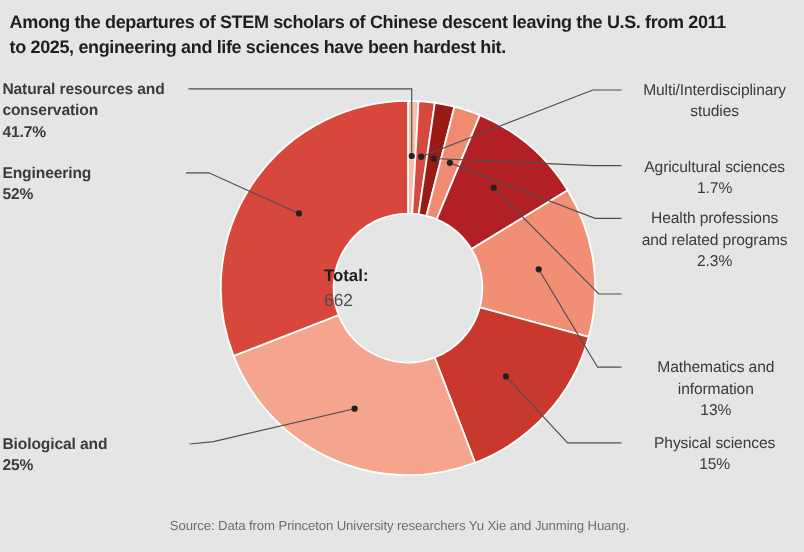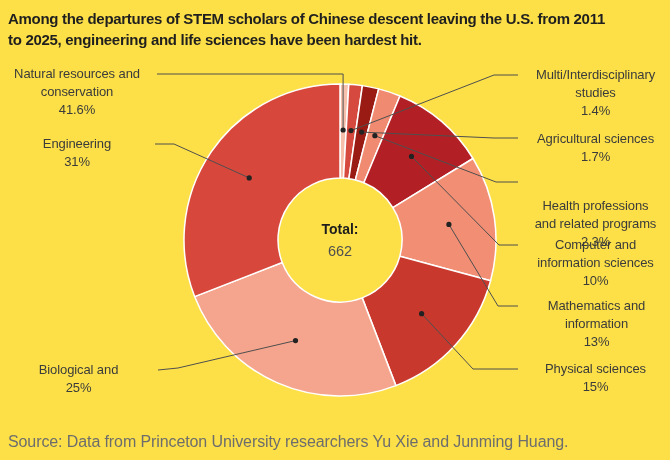--- a/index.html
+++ b/index.html
@@ -1,39 +1,39 @@
 <!DOCTYPE html>
 <html><head>
 <meta charset="utf-8">
 <style>
   html,body{margin:0;padding:0;background:#fff;}
   #canvas{
-    position:relative;width:670px;height:460px;background:#fde047;overflow:hidden;
+    position:relative;width:670px;height:460px;background:#e5e5e5;overflow:hidden;
     font-family:"Liberation Sans","DejaVu Sans",sans-serif;
   }
   .title{
     position:absolute;left:8px;top:8px;width:660px;
     font-size:15px;font-weight:700;color:#1f1f1f;letter-spacing:-0.3px;line-height:21px;
   }
   .title span{display:block;white-space:nowrap;}
   #chart-svg{position:absolute;left:0;top:0;}
   .callout{
     position:absolute;font-size:13px;line-height:18px;color:#3b3b3b;letter-spacing:-0.1px;
   }
   .callout span{display:block;}
-  .callout.left{text-align:center;}
+  .callout.left{text-align:left;font-weight:bold;}
   .callout.right{text-align:center;}
   .center-label{
-    position:absolute;left:270px;top:221px;width:140px;text-align:center;
+    position:absolute;left:270px;top:221px;width:140px;text-align:left;
   }
   .center-label .t{font-size:14px;font-weight:700;color:#1d1d1d;}
   .center-label .v{font-size:14.5px;color:#4f4f4f;margin-top:6px;}
   .source{
     position:absolute;left:8px;top:433px;width:650px;
-    font-size:16px;color:#6d6d6d;letter-spacing:-0.1px;
+    font-size:11px;color:#6d6d6d;letter-spacing:-0.1px;text-align:center;
   }
 </style>
 </head>
 <body>
 
 <div id="canvas">
 
   <div class="title">
     <span>Among the departures of STEM scholars of Chinese descent leaving the U.S. from 2011</span>
     <span>to 2025, engineering and life sciences have been hardest hit.</span>
@@ -65,49 +65,43 @@
       <circle cx="421.6" cy="313.7" r="2.6" fill="#222222"></circle>
       <polyline points="158,370 178,368 295.5,340.6" fill="none" stroke="#4f4f4f" stroke-width="1"></polyline>
       <circle cx="295.5" cy="340.6" r="2.6" fill="#222222"></circle>
       <polyline points="155,144 174,144 249.2,177.9" fill="none" stroke="#4f4f4f" stroke-width="1"></polyline>
       <circle cx="249.2" cy="177.9" r="2.6" fill="#222222"></circle>
     </svg>
 
   <div class="callout left" style="left:2px;top:65px;width:150px;">
     <span>Natural resources and</span>
     <span>conservation</span>
-    <span>41.6%</span>
+    <span>41.7%</span>
   </div>
   <div class="callout left" style="left:2px;top:135px;width:150px;">
     <span>Engineering</span>
-    <span>31%</span>
+    <span>52%</span>
   </div>
   <div class="callout left" style="left:2px;top:361px;width:153px;">
     <span>Biological and</span>
     <span>25%</span>
   </div>
 
   <div class="callout right" style="left:523px;top:66px;width:145px;">
     <span>Multi/Interdisciplinary</span>
     <span>studies</span>
-    <span>1.4%</span>
   </div>
   <div class="callout right" style="left:523px;top:130px;width:145px;">
     <span>Agricultural sciences</span>
     <span>1.7%</span>
   </div>
-  <div class="callout right" style="left:523px;top:173px;width:145px;margin-top:24px;">
+  <div class="callout right" style="left:523px;top:173px;width:145px;">
     <span>Health professions</span>
     <span>and related programs</span>
     <span>2.3%</span>
-  </div>
-  <div class="callout right" style="left:523px;top:236px;width:145px;">
-    <span>Computer and</span>
-    <span>information sciences</span>
-    <span>10%</span>
   </div>
   <div class="callout right" style="left:524px;top:297px;width:145px;">
     <span>Mathematics and</span>
     <span>information</span>
     <span>13%</span>
   </div>
   <div class="callout right" style="left:523px;top:360px;width:145px;">
     <span>Physical sciences</span>
     <span>15%</span>
   </div>

